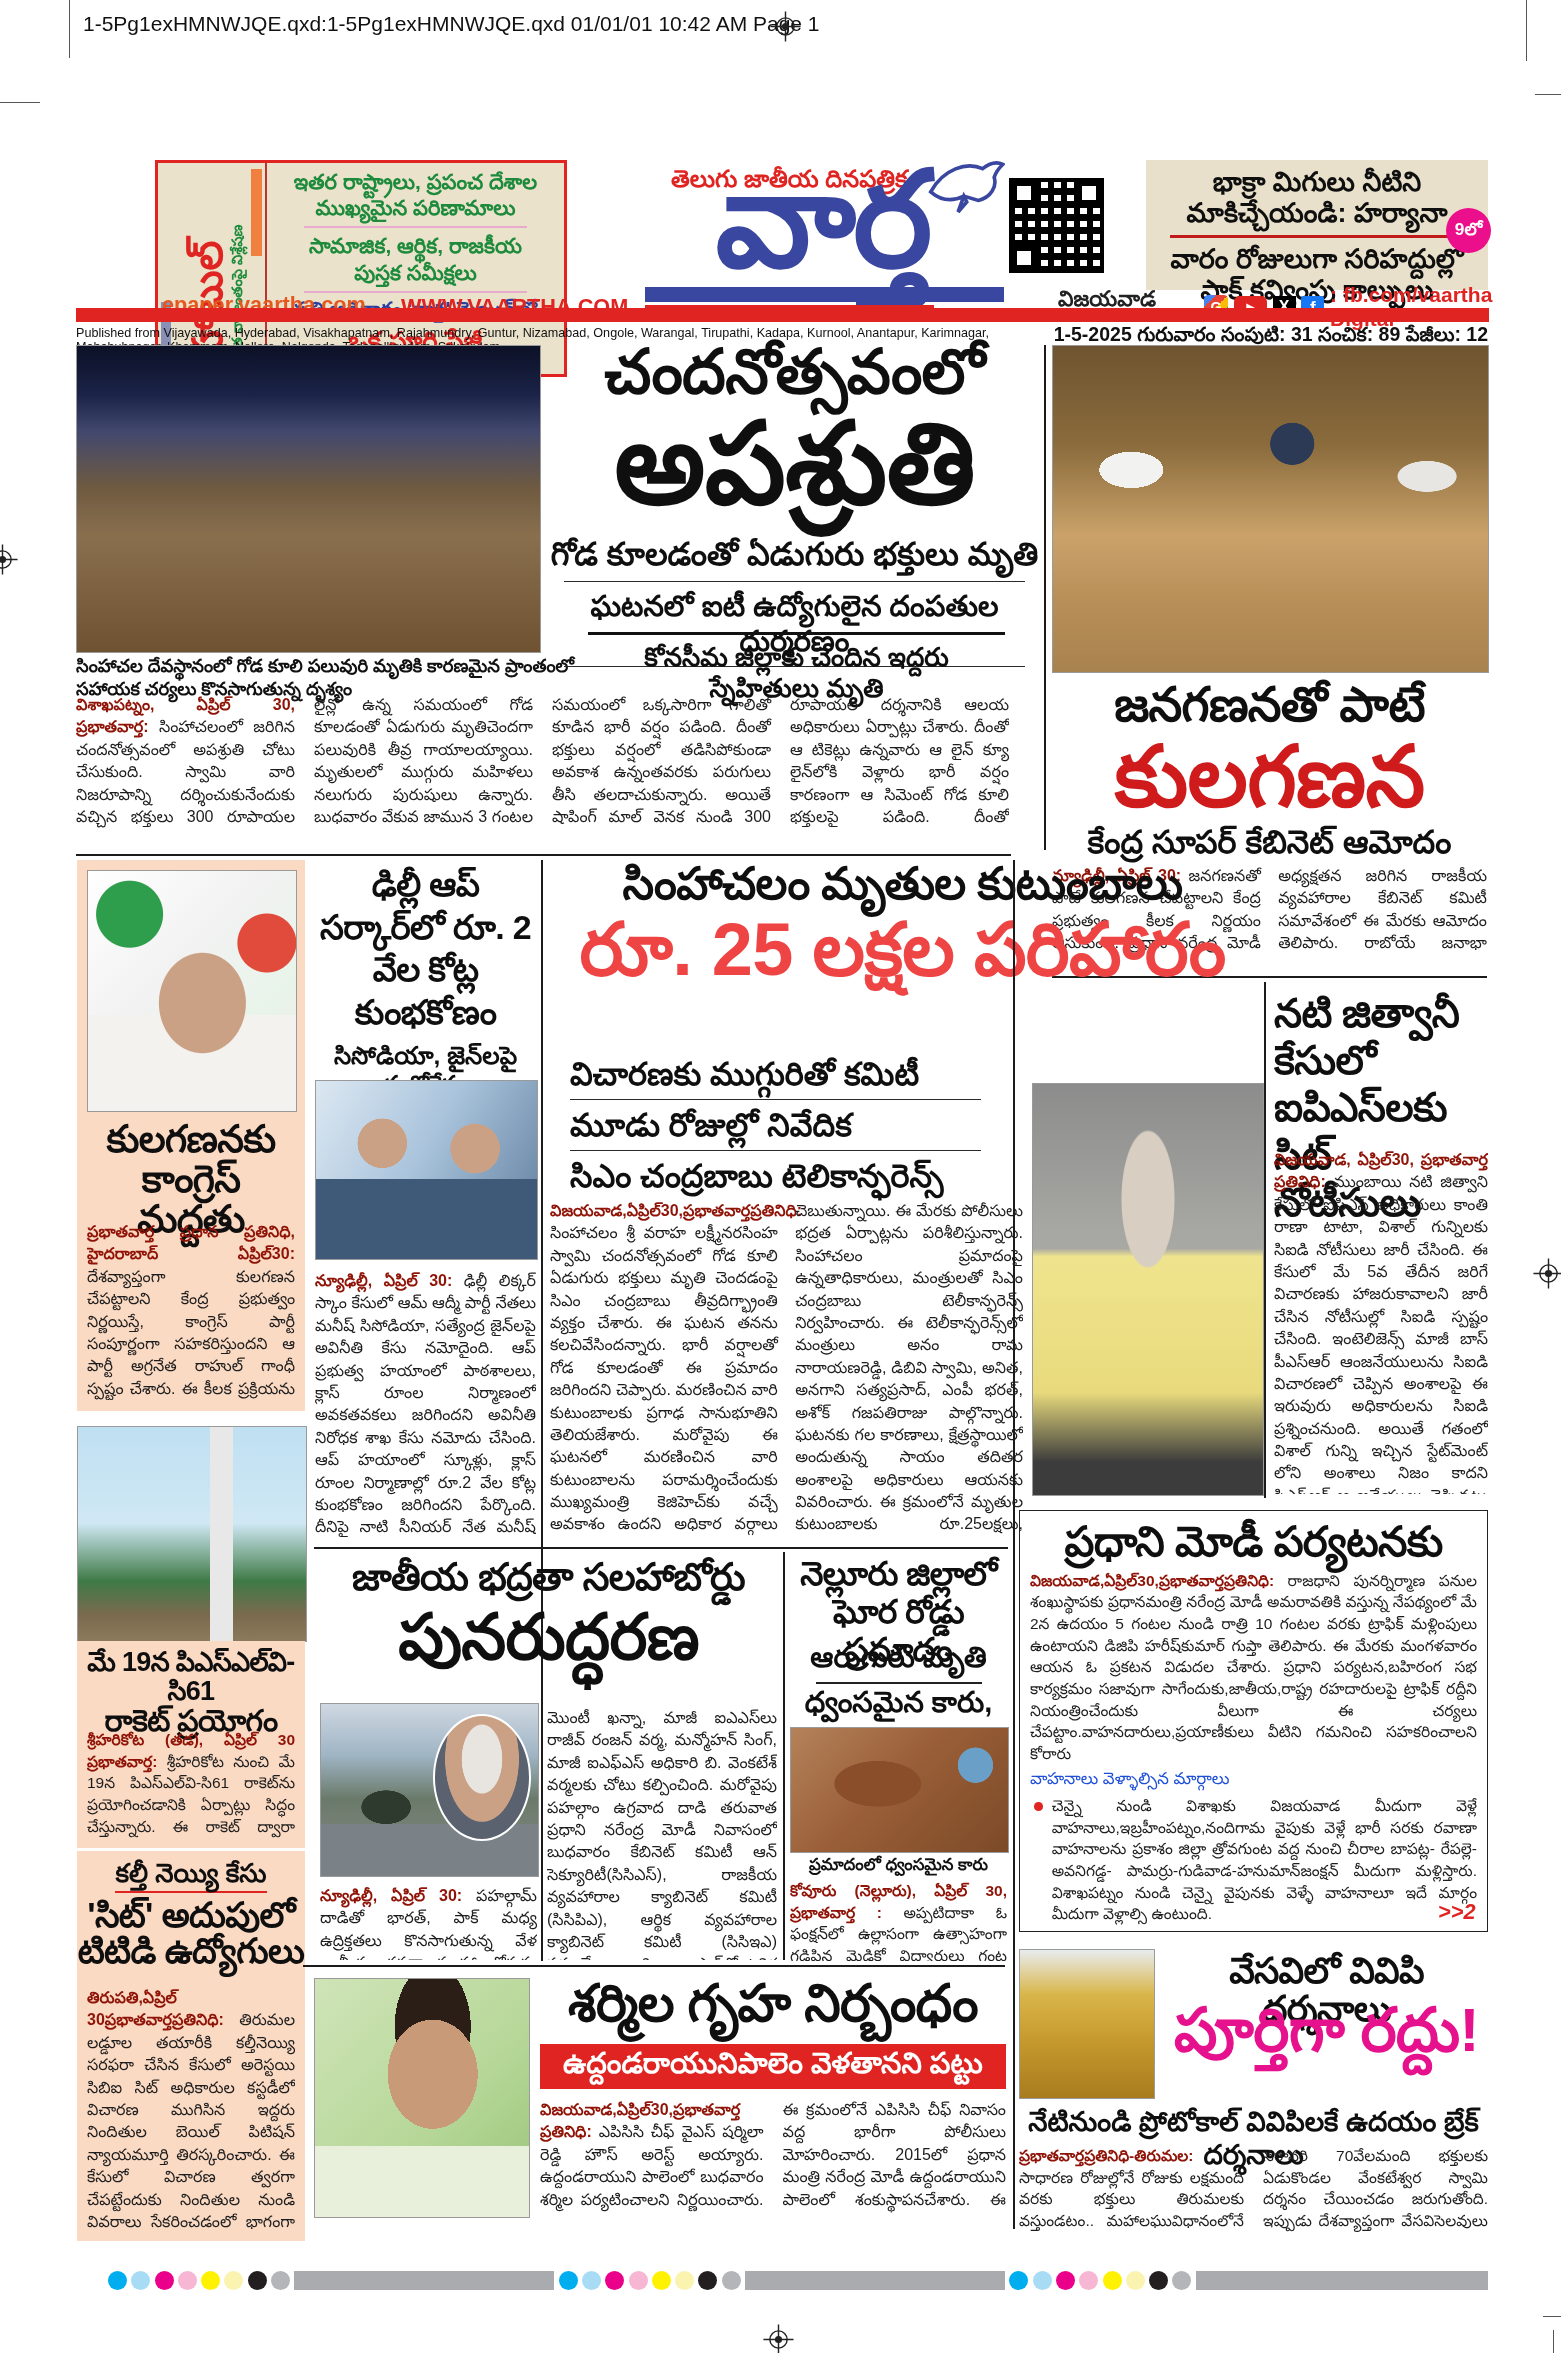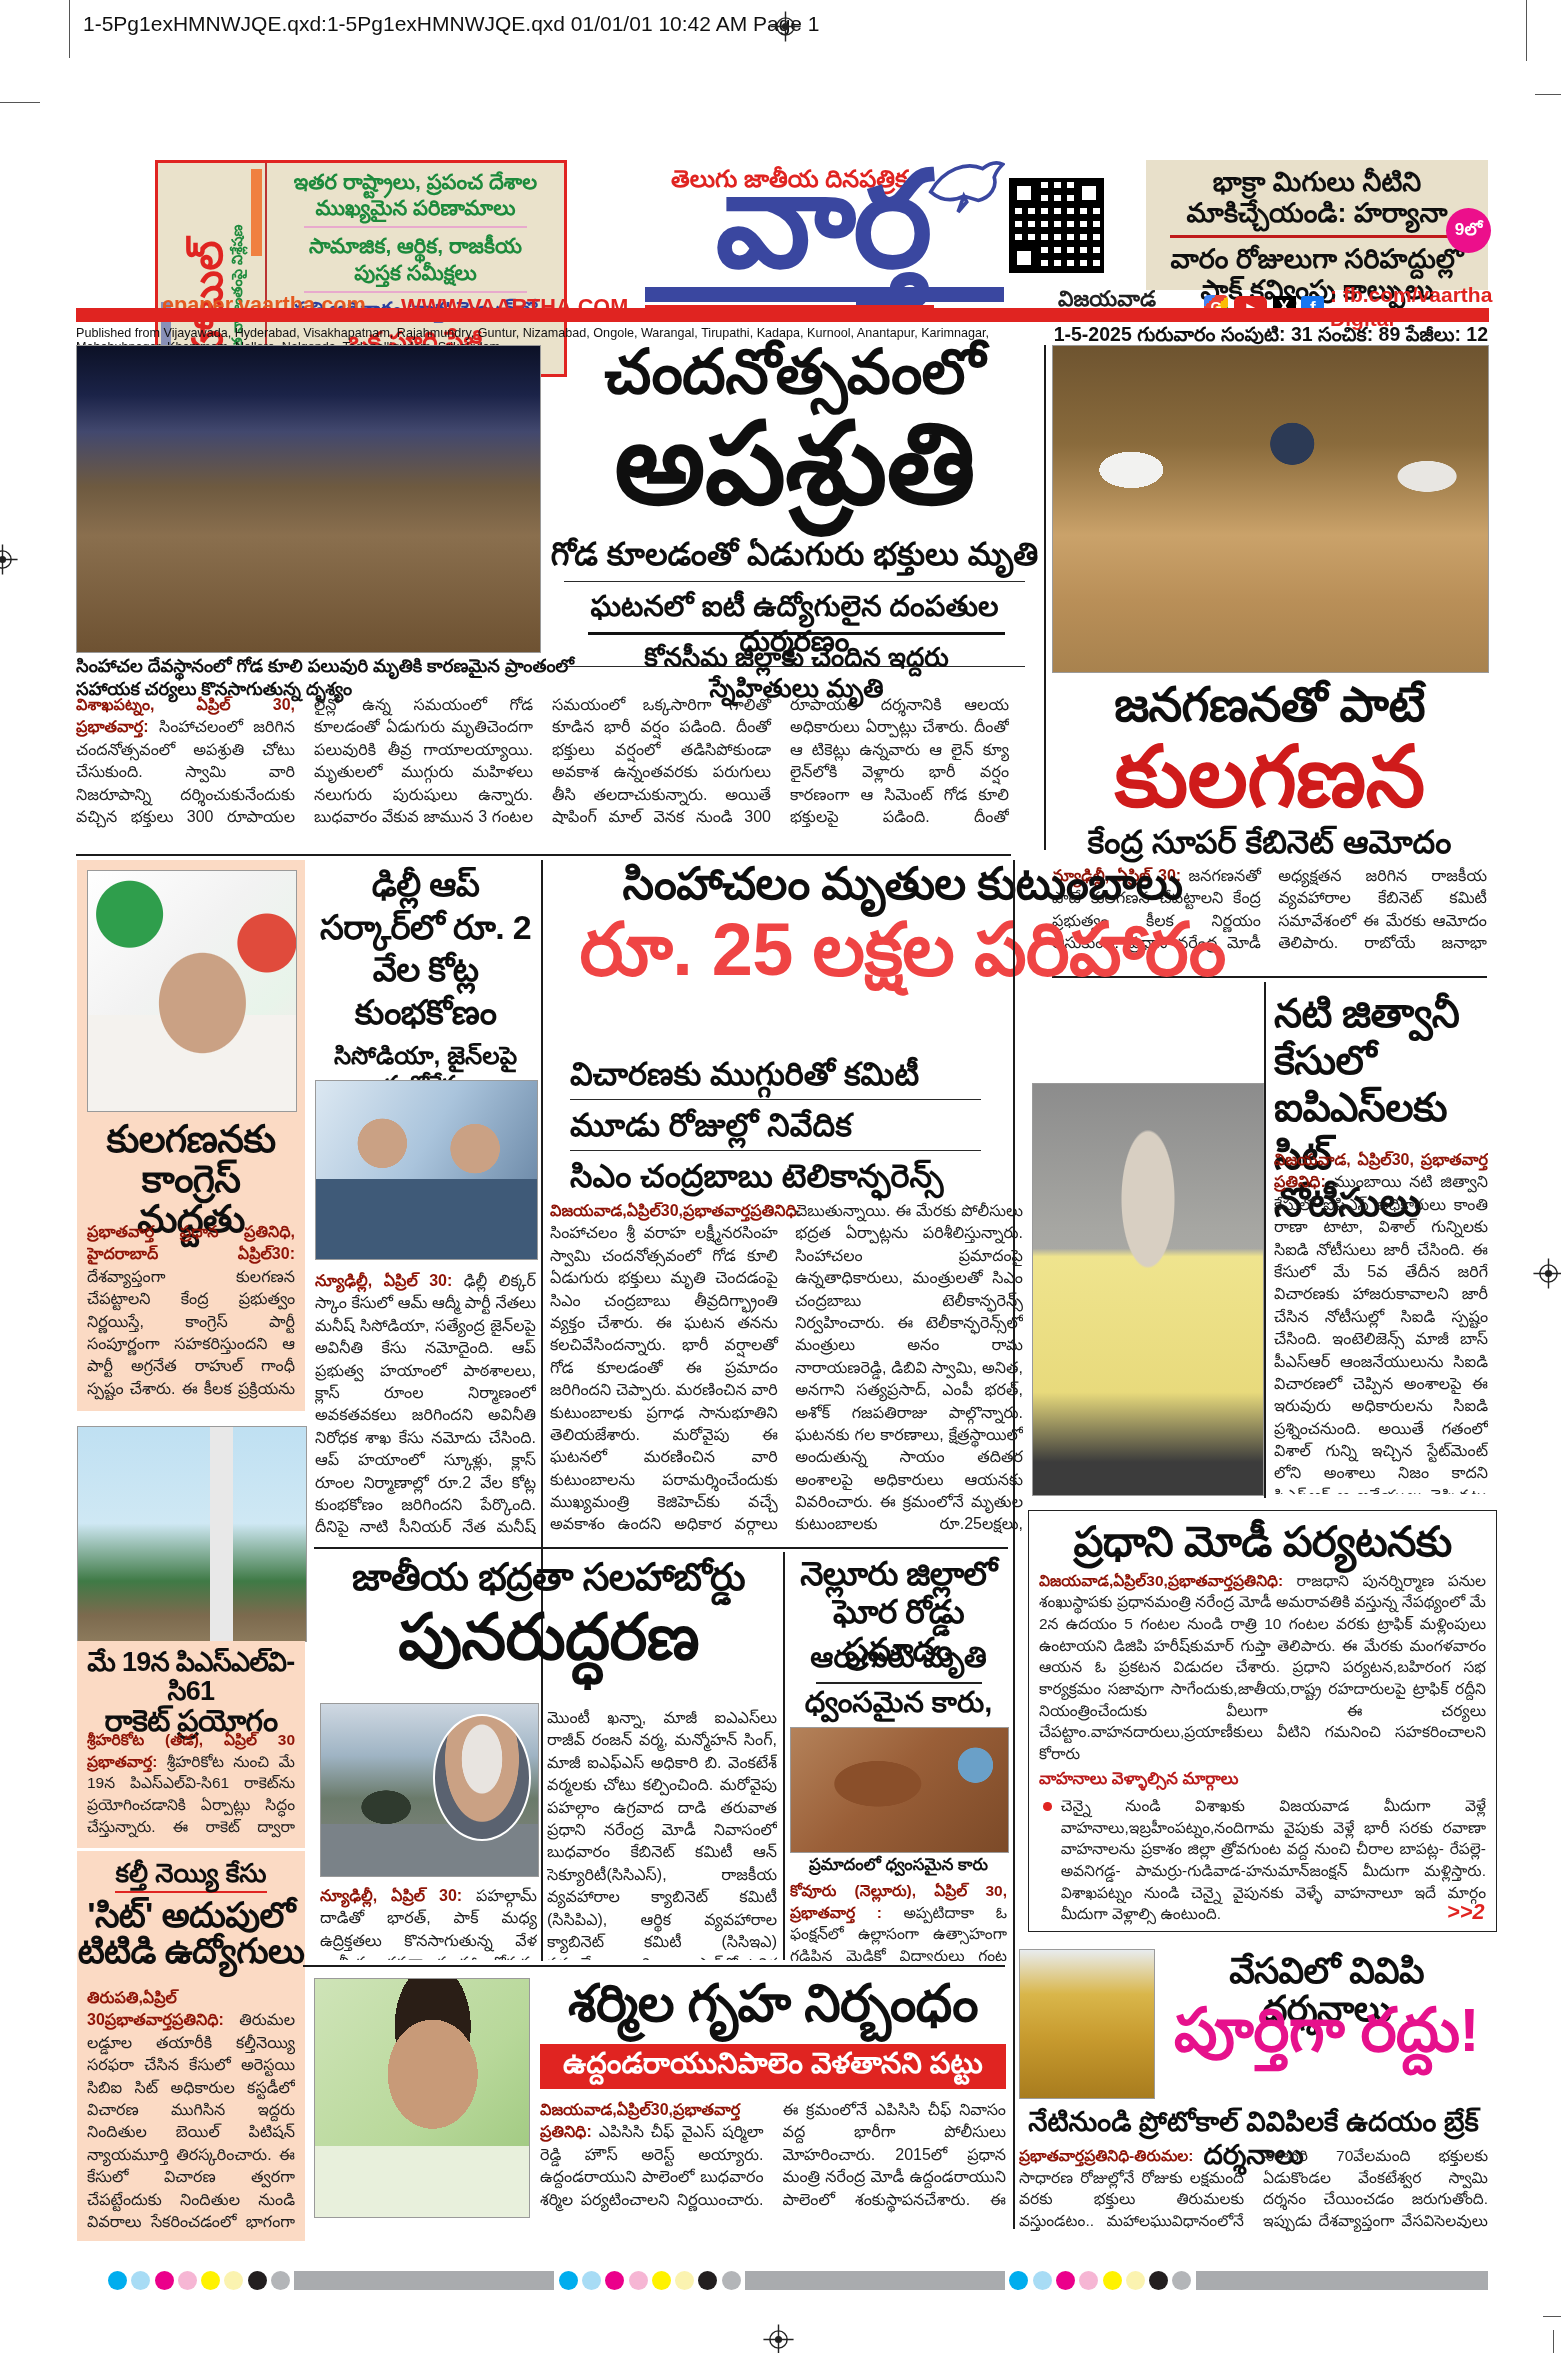--- a/index.html
+++ b/index.html
@@ -4,21 +4,21 @@
 <style>
   html,body{margin:0;padding:0;background:#888;}
   #page{position:relative;width:1561px;height:2354px;background:#ffffff;overflow:hidden;
         font-family:"Liberation Sans","DejaVu Sans",sans-serif;color:#161616;}
   .abs{position:absolute;}
   .ctr{text-align:center;}
   .hl{font-weight:bold;color:#0f0f0f;line-height:1.05;letter-spacing:-0.7px;}
   .deck{font-weight:bold;color:#0f0f0f;line-height:1.2;}
   .body-text{font-size:16px;line-height:1.40;text-align:justify;color:#1d1d1d;overflow:hidden;}
   .byline{font-weight:bold;color:#8f1407;}
-  .crosshead{font-weight:bold;color:#b91c1c;}
+  .crosshead{font-weight:normal;color:#1d4ed8;}
   .more{color:#e02421;font-weight:bold;font-size:21.7px;font-style:italic;}
   .rule-h{position:absolute;background:#1b1b1b;height:2.2px;}
   .rule-v{position:absolute;background:#1b1b1b;width:2.2px;}
   .thin-rule{border:none;border-top:1.4px solid #2a2a2a;margin:7.2px auto;width:92%;}
   .ph{position:absolute;border:0.7px solid #9a9a9a;}
   .caption{font-weight:bold;font-size:18px;color:#111;line-height:1.25;}
   .pinkbox{position:absolute;background:#fbdac4;}
   
   #promo-box{position:absolute;left:155px;top:160px;width:406px;height:211px;background:#eae2cb;
              border:3.6px solid #e02421;display:flex;}
@@ -334,21 +334,21 @@
   <div class="abs hl ctr" style="left:540px;top:1976px;width:466px;font-size:52px;">శర్మిల గృహ నిర్బంధం</div>
   <div class="abs" style="left:540px;top:2044px;width:466px;height:45px;background:#e02421;display:flex;align-items:center;justify-content:center;">
     <span style="color:#fff;font-weight:bold;font-size:29px;">ఉద్దండరాయునిపాలెం వెళతానని పట్టు</span>
   </div>
   <div class="abs body-text" style="left:540px;top:2099px;width:466px;height:124px;column-count:2;column-gap:19px;font-size:16px;">
     <span class="byline">విజయవాడ,ఏప్రిల్30,ప్రభాతవార్త ప్రతినిధి:</span>
     <span>ఎపిసిసి చీఫ్ వైఎస్ షర్మిలా రెడ్డి హౌస్ అరెస్ట్ అయ్యారు. ఉద్దండరాయుని పాలెంలో బుధవారం శర్మిల పర్యటించాలని నిర్ణయించారు. ఈ క్రమంలోనే ఎపిసిసి చీఫ్ నివాసం వద్ద భారీగా పోలీసులు మోహరించారు. 2015లో ప్రధాన మంత్రి నరేంద్ర మోడీ ఉద్దండరాయుని పాలెంలో శంకుస్థాపనచేశారు. ఈ క్రమంలో ఈ ప్రాంతంలో పర్యటించాలని శర్మిల నిర్ణయించారు.. అందుకు పోలీసులు ఆంక్షలు విధించారు. ఉద్దండరాయునిపాలెంలో పర్యటనకు అనుమతి లేదంటూ శర్మిల ఇంటి వద్ద పోలీసులు మొహరించారు. ఆ ప్రాంతానికి వెళ్లనీయకుండా పోలీసులు అడ్డుకున్నారు. శర్మిల ఇంట్లో నుంచి బయటకు రాకుండా ఆమె నివాసం వద్ద పోలీసులు</span>
     
   </div>
 
-  <div class="abs" style="left:1019px;top:1510px;width:469px;height:422px;border:1.4px solid #222;box-sizing:border-box;padding:8.7px 10px;overflow:hidden;margin-left:9px;">
+  <div class="abs" style="left:1019px;top:1510px;width:469px;height:422px;border:1.4px solid #222;box-sizing:border-box;padding:8.7px 10px;overflow:hidden;">
     <div class="hl ctr" style="font-size:42px;">ప్రధాని మోడీ పర్యటనకు</div>
     <div class="body-text" style="font-size:15.5px;margin-top:5.8px;">
       <span class="byline">విజయవాడ,ఏప్రిల్30,ప్రభాతవార్తప్రతినిధి:</span>
       <span>రాజధాని పునర్నిర్మాణ పనుల శంఖుస్థాపకు ప్రధానమంత్రి నరేంద్ర మోడీ అమరావతికి వస్తున్న నేపథ్యంలో మే 2న ఉదయం 5 గంటల నుండి రాత్రి 10 గంటల వరకు ట్రాఫిక్ మళ్లింపులు ఉంటాయని డిజిపి హరీష్‌కుమార్ గుప్తా తెలిపారు. ఈ మేరకు మంగళవారం ఆయన ఓ ప్రకటన విడుదల చేశారు. ప్రధాని పర్యటన,బహిరంగ సభ కార్యక్రమం సజావుగా సాగేందుకు,జాతీయ,రాష్ట్ర రహదారులపై ట్రాఫిక్ రద్దీని నియంత్రించేందుకు వీలుగా ఈ చర్యలు చేపట్టాం.వాహనదారులు,ప్రయాణీకులు వీటిని గమనించి సహకరించాలని కోరారు</span>
     </div>
     <div class="crosshead" style="font-size:16.6px;margin-top:4.3px;">వాహనాలు వెళ్ళాల్సిన మార్గాలు</div>
     <ul class="routes body-text" style="font-size:15.5px;">
       <li>చెన్నై నుండి విశాఖకు విజయవాడ మీదుగా వెళ్లే వాహనాలు,ఇబ్రహీంపట్నం,నందిగామ వైపుకు వెళ్లే భారీ సరకు రవాణా వాహనాలను ప్రకాశం జిల్లా త్రోవగుంట వద్ద నుంచి చీరాల బాపట్ల- రేపల్లె- అవనిగడ్డ- పామర్రు-గుడివాడ-హనుమాన్‌జంక్షన్ మీదుగా మళ్లిస్తారు. విశాఖపట్నం నుండి చెన్నై వైపునకు వెళ్ళే వాహనాలూ ఇదే మార్గం మీదుగా వెళ్లాల్సి ఉంటుంది.</li>
 
     </ul>

